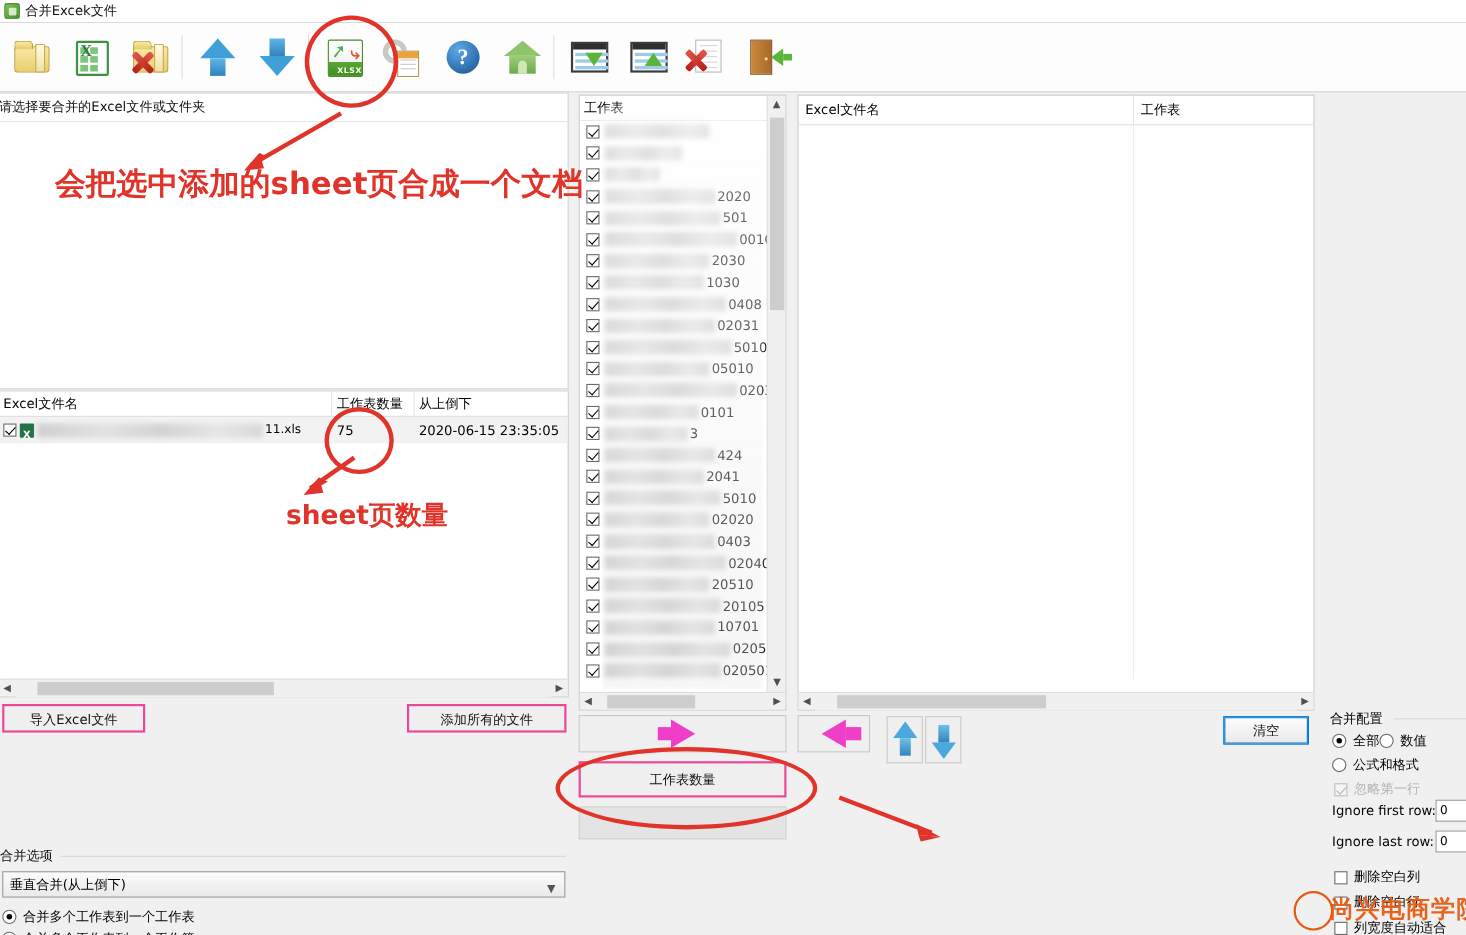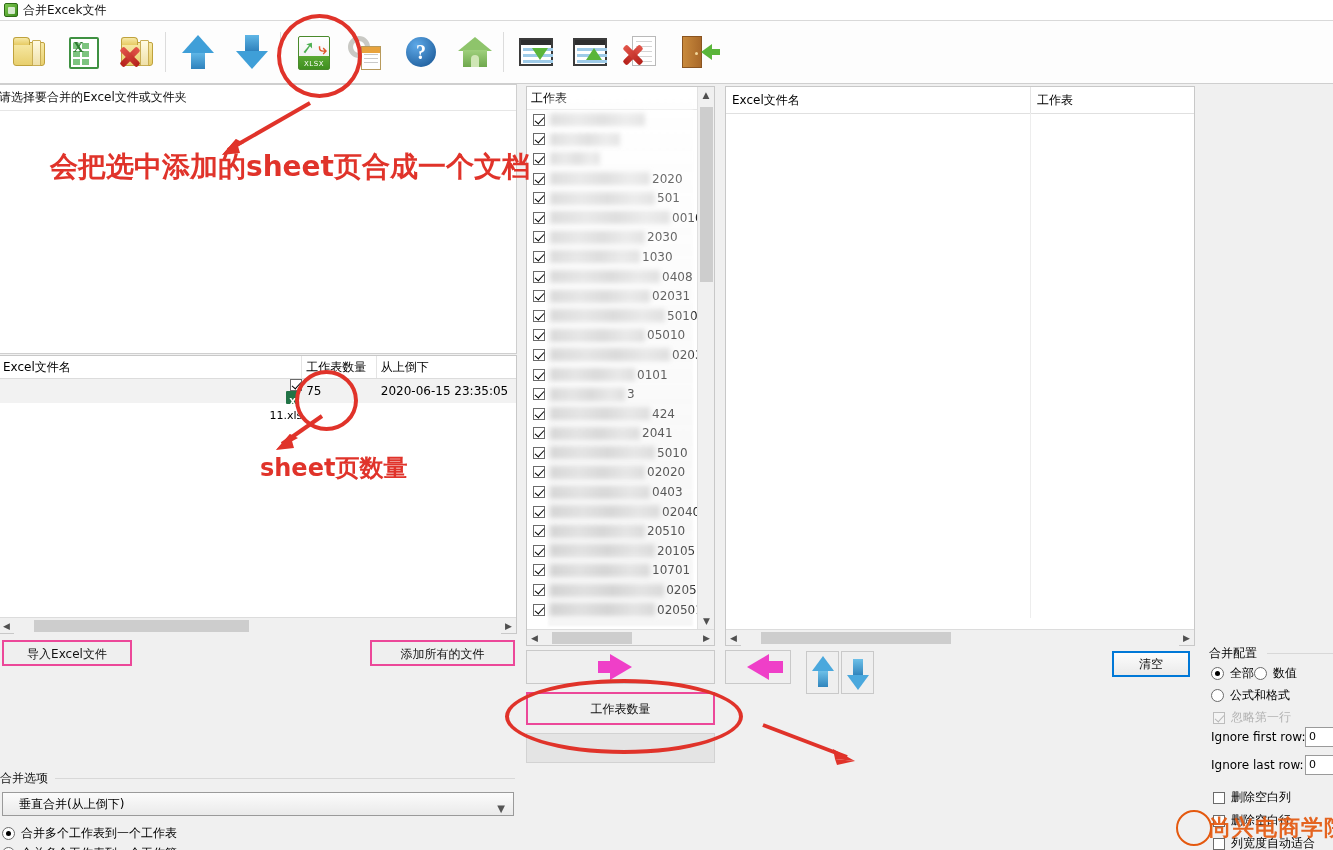--- a/index.html
+++ b/index.html
@@ -106,22 +106,22 @@
   }
   .ic-merge .g{
     position:absolute;left:2px;top:2px;font-size:17px;color:#4caf50;font-weight:bold;
     line-height:17px;transform:rotate(-8deg);
   }
   .ic-merge .r{
     position:absolute;right:2px;top:5px;font-size:15px;color:#e2562c;font-weight:bold;
     line-height:15px;
   }
   .ic-merge .lbl{
-    position:absolute;left:0;bottom:0;width:100%;text-align:center;
-    font-size:7px;color:#fff;font-weight:normal;letter-spacing:.5px;line-height:9px;
+    position:absolute;left:0;bottom:0;width:100%;text-align:right;
+    font-size:7px;color:#fff;font-weight:bold;letter-spacing:.5px;line-height:9px;
   }
   
   .ic-gear{
     position:absolute;left:3px;top:6px;width:22px;height:22px;border-radius:50%;
     border:5px solid #c9c9c4;box-sizing:border-box;background:#fff;
   }
   .ic-gear-doc{
     position:absolute;left:16px;top:16px;width:20px;height:24px;background:#fff;
     border:1px solid #b89a5c;box-sizing:border-box;
   }
@@ -253,21 +253,21 @@
 
   .btn-import{position:absolute;left:2px;top:556px;width:130px;height:26px;line-height:24px;}
   .btn-addall{position:absolute;left:370px;top:556px;width:145px;height:26px;line-height:24px;}
 
   .group{position:absolute;left:0;top:686px;width:517px;height:164px;}
   .group-title{position:absolute;left:0;top:0;font-size:12px;color:#111;background:#f0f0f0;padding-right:5px;}
   .group-line{position:absolute;left:55px;top:8px;width:460px;height:1px;background:#d8d8d8;}
   .combo{
     position:absolute;left:2px;top:22px;width:512px;height:24px;
     background:linear-gradient(180deg,#fbfbfb,#eaeaea);border:1px solid #9a9a9a;
-    box-sizing:border-box;font-size:12px;line-height:22px;padding-left:16px;
+    box-sizing:border-box;font-size:12px;line-height:22px;padding-left:6px;
   }
   .combo .caret{position:absolute;right:8px;top:5px;font-size:10px;color:#555;}
   .radio{
     width:13px;height:13px;border-radius:50%;border:1px solid #6b6b6b;background:#fff;
     display:inline-block;position:relative;box-sizing:border-box;flex:none;
   }
   .radio.on:after{
     content:"";position:absolute;left:3px;top:3px;width:5px;height:5px;border-radius:50%;background:#000;
   }
   .optrow{display:flex;align-items:center;gap:6px;font-size:12px;}
@@ -487,21 +487,21 @@
       <div class="hint-divider"></div>
     </div>
 
     <div class="filelist">
       <div class="fl-head">
         <div class="fl-c1">Excel文件名</div>
         <div class="fl-c2">工作表数量</div>
         <div class="fl-c3">从上倒下</div>
       </div>
       <div class="fl-row">
-        <div class="cell" style="width:305px;display:flex;align-items:flex-end;flex-direction:column;">
+        <div class="cell" style="width:305px;display:flex;align-items:center;">
           <span class="chkbox checked"></span>
           <span class="xls-mini"></span>
           <span class="blur" style="width:205px;"></span>
           <span style="font-size:11px;margin-left:2px;">11.xls</span>
         </div>
         <div class="cell" style="width:75px;">75</div>
         <div class="cell" style="width:140px;">2020-06-15 23:35:05</div>
       </div>
       <div class="hscroll">
         <div class="arr">◀</div>

